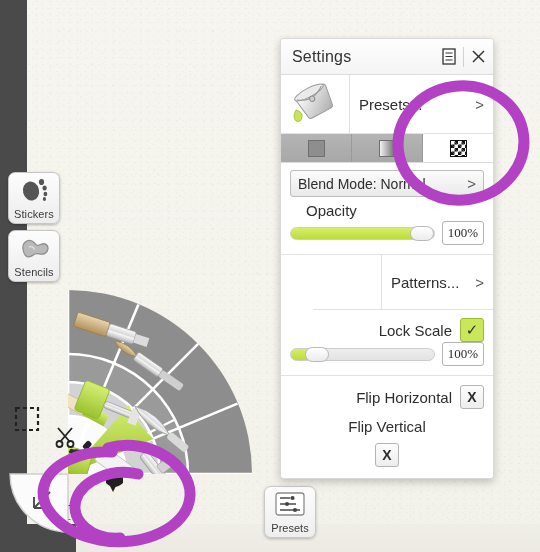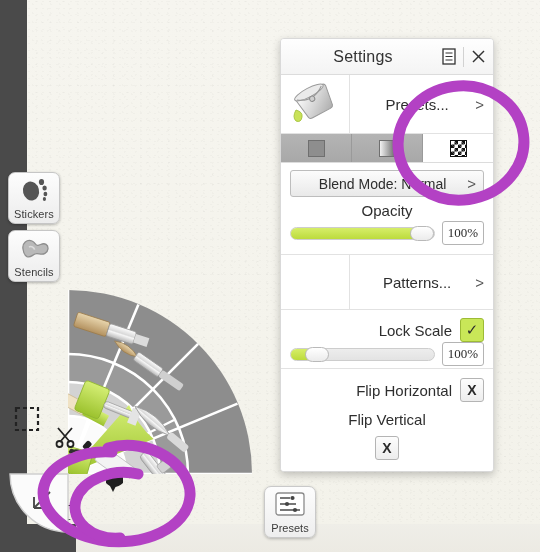--- a/index.html
+++ b/index.html
@@ -52,41 +52,40 @@
     display:flex;flex-direction:column;align-items:center;padding-top:5px;box-sizing:border-box;
   }
   #btn-presets .lbl{font-size:11px;color:#3b3b3b;margin-top:2px;}
 
   
   #settings{
     position:absolute;left:280px;top:38px;width:212px;
     background:#ffffff;border:1px solid #d9d9d9;border-radius:4px;
     box-shadow:0 3px 9px rgba(0,0,0,.22);
     overflow:hidden;
-    text-align:center;
   }
   #panel-header{
     height:35px;display:flex;align-items:center;
     background:linear-gradient(#fefefe,#f4f4f4);
     border-bottom:1px solid #dcdcdc;
   }
   #panel-title{font-size:16px;color:#333;padding-left:11px;flex:1;letter-spacing:.2px;}
   .hdr-icon{
     width:29px;height:35px;display:flex;align-items:center;justify-content:center;
   }
   #hdr-sep{width:1px;height:20px;background:#d2d2d2;}
 
   .row{display:flex;align-items:stretch;border-bottom:1px solid #e2e2e2;background:#fff;}
   .thumb-cell{width:68px;border-right:1px solid #e2e2e2;display:flex;align-items:center;justify-content:center;}
   .row-body{flex:1;display:flex;align-items:center;padding:0 9px;}
   .row-label{flex:1;font-size:15px;color:#2e2e2e;}
   .chev{font-size:15px;color:#555;}
 
   #preset-row{height:58px;}
-  #patterns-row{height:54px;}
+  #patterns-row{height:54px;margin-left:32px;}
 
   
   #tabstrip{display:flex;height:28px;border-bottom:1px solid #dcdcdc;}
   .tab{
     flex:1;display:flex;align-items:center;justify-content:center;
     background:linear-gradient(#b4b4b4,#a8a8a8);border-right:1px solid #9a9a9a;
   }
   .tab:last-child{border-right:none;}
   .tab.active{background:#fff;}
   .sw-solid{width:15px;height:15px;background:#8e8e8e;border:1px solid #6f6f6f;}
@@ -100,39 +99,39 @@
   }
 
   
   #sec-blend{padding:7px 9px 9px 9px;border-bottom:1px solid #e2e2e2;background:#fff;}
   #blend-btn{
     height:25px;border:1px solid #bdbdbd;border-radius:3px;
     background:linear-gradient(#fcfcfc,#e9e9e9);
     display:flex;align-items:center;padding:0 7px;
   }
   #blend-label{flex:1;font-size:14px;color:#2e2e2e;}
-  .sec-title{font-size:15px;color:#2e2e2e;margin:5px 0 2px 0;}
+  .sec-title{font-size:15px;color:#2e2e2e;margin:5px 0 2px 16px;}
 
   .slider-line{display:flex;align-items:center;gap:7px;font-family:Liberation Serif, serif;}
   .slider{
     position:relative;height:13px;border-radius:7px;flex:1;
     background:linear-gradient(#ededed,#e3e3e3);border:1px solid #cdcdcd;box-sizing:border-box;
   }
   .slider .fill{position:absolute;left:0;top:0;bottom:0;border-radius:7px 0 0 7px;background:linear-gradient(#d6ee69,#bcdb3c);}
   .slider .thumb{
     position:absolute;top:-2px;width:24px;height:15px;border-radius:8px;
     background:linear-gradient(#ffffff,#ebebeb);border:1px solid #b9b9b9;box-sizing:border-box;
   }
   .valbox{
     width:42px;height:24px;border:1px solid #b4b4b4;border-radius:3px;background:#fff;
     display:flex;align-items:center;justify-content:center;font-size:13px;color:#2b2b2b;box-sizing:border-box;
   }
 
   
-  #sec-scale{padding:8px 9px 2px 9px;border-bottom:1px solid #e2e2e2;background:#fff;}
+  #sec-scale{padding:8px 9px 9px 9px;border-bottom:1px solid #e2e2e2;background:#fff;}
   .right-row{display:flex;align-items:center;justify-content:flex-end;gap:8px;}
   .rlabel{font-size:15px;color:#2e2e2e;}
   #lockbox{
     width:24px;height:24px;border-radius:3px;background:#c9e758;border:1px solid #9dbb35;
     display:flex;align-items:center;justify-content:center;font-size:15px;color:#2d2d2d;box-sizing:border-box;
   }
   .xbtn{
     width:24px;height:24px;border-radius:3px;border:1px solid #b4b4b4;
     background:linear-gradient(#fdfdfd,#ededed);
     display:flex;align-items:center;justify-content:center;

